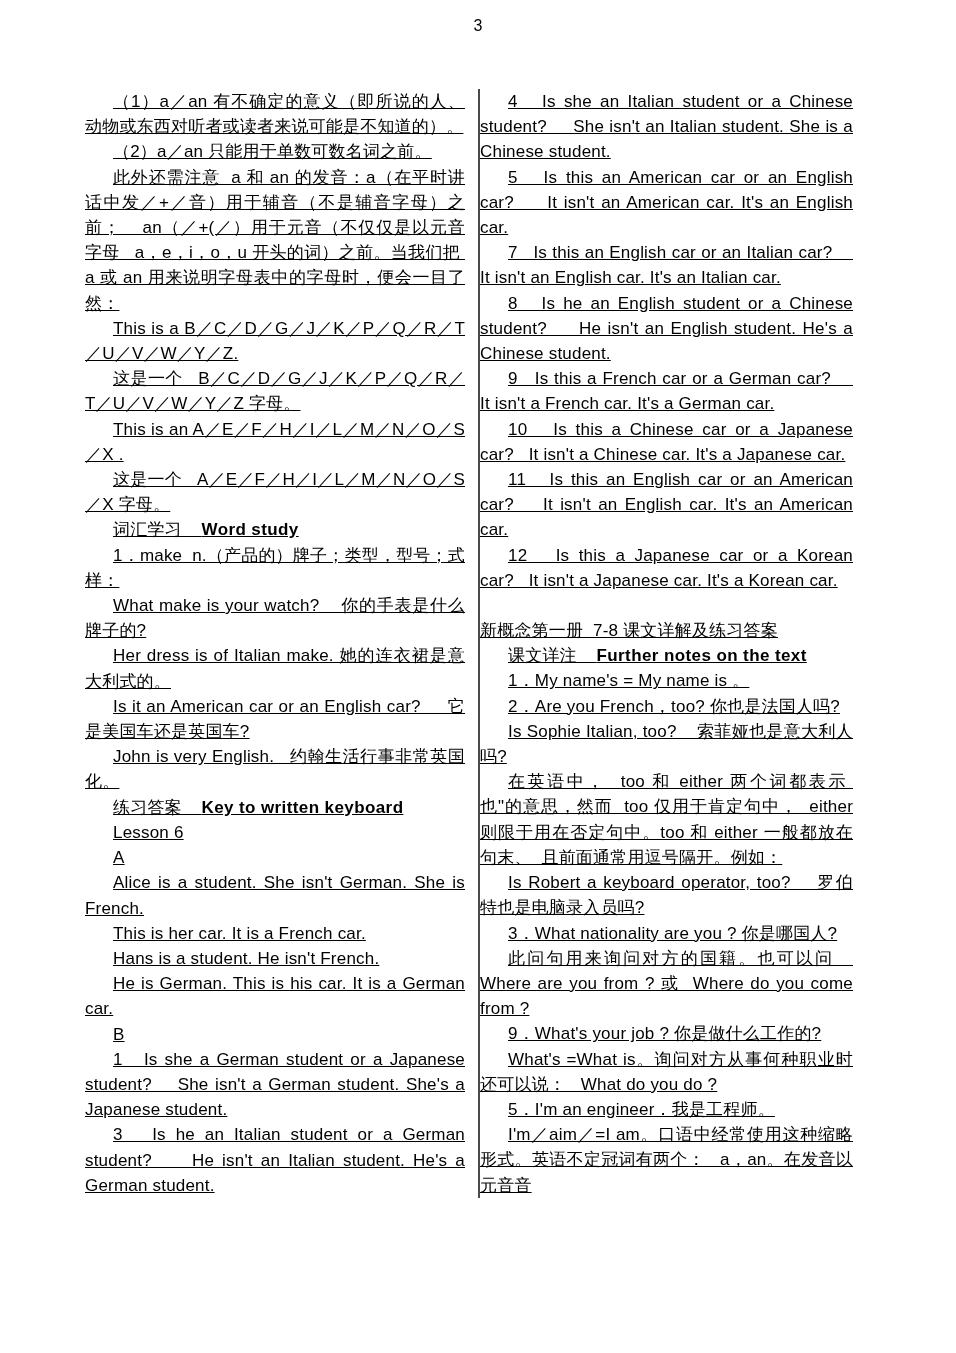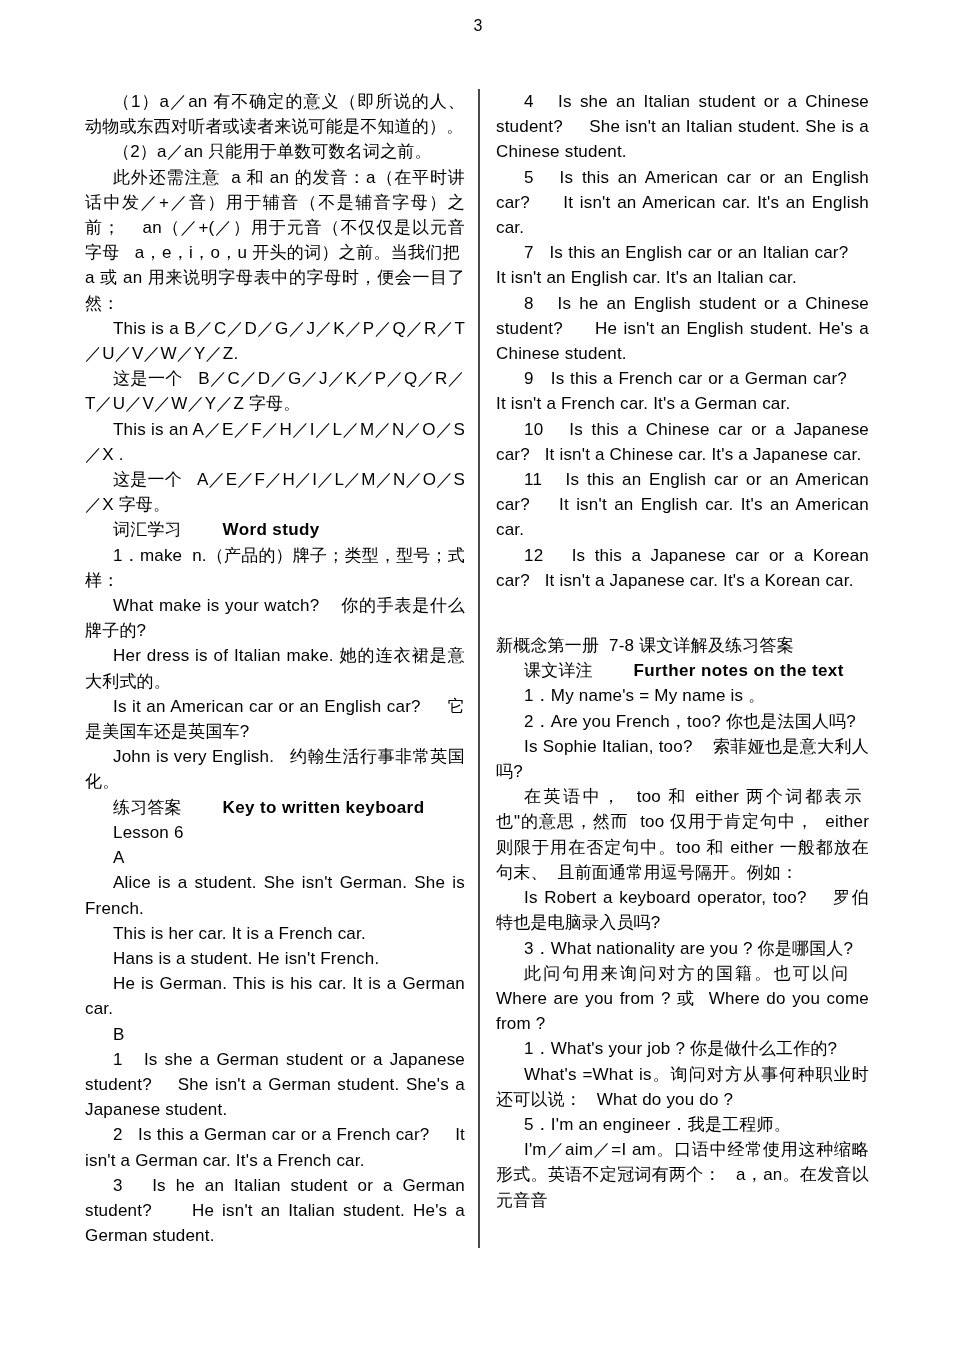--- a/index.html
+++ b/index.html
@@ -34,29 +34,29 @@
     text-align: justify;
     letter-spacing: 0.2px;
   }
   .col-left {
     width: 380px;
     padding-right: 13px;
     border-right: 2px solid #4a4a4a;
   }
   .col-right {
     width: 373px;
-    padding-left: 16px;
   }
   .col p {
     margin: 0;
     text-indent: 28px;
+    text-decoration: underline;
   }
   .col p.noind { text-indent: 0; }
-  .col p.gap { margin-top: 40px; }
-  .col span.bold { font-weight: bold; letter-spacing: 0.4px; margin-left: 21px; }
+  .col p.gap { margin-top: 25px; }
+  .col span.bold { font-weight: bold; letter-spacing: 0.4px; }
 </style>
 </head>
 <body>
 
 <div class="page">
   <div class="page-number">3</div>
   <div class="content">
     <div class="col col-left">
         <p><span>（1）a／an 有不确定的意义（即所说的人、动物或东西对听者或读者来说可能是不知道的）。</span></p>
         <p><span>（2）a／an 只能用于单数可数名词之前。</span></p>
@@ -73,40 +73,39 @@
         <p><span>John is very English.&nbsp;&nbsp; 约翰生活行事非常英国化。</span></p>
         <p><span>练习答案&nbsp;&nbsp;&nbsp; </span><span class="bold">Key to written keyboard</span></p>
         <p><span>Lesson 6</span></p>
         <p><span>A</span></p>
         <p><span>Alice is a student. She isn't German. She is French.</span></p>
         <p><span>This is her car. It is a French car.</span></p>
         <p><span>Hans is a student. He isn't French.</span></p>
         <p><span>He is German. This is his car. It is a German car.</span></p>
         <p><span>B</span></p>
         <p><span>1&nbsp;&nbsp; Is she a German student or a Japanese student?&nbsp;&nbsp;&nbsp; She isn't a German student. She's a Japanese student.</span></p>
-        <p><span>2&nbsp;&nbsp; Is this a German car or a French car?&nbsp;&nbsp;&nbsp;&nbsp; It isn't a German car. It's a French car.</span></p>
         <p><span>3&nbsp;&nbsp; Is he an Italian student or a German student?&nbsp;&nbsp;&nbsp;&nbsp; He isn't an Italian student. He's a German student.</span></p>
       </div>
     <div class="col col-right">
         <p><span>4&nbsp;&nbsp; Is she an Italian student or a Chinese student?&nbsp;&nbsp;&nbsp;&nbsp; She isn't an Italian student. She is a Chinese student.</span></p>
         <p><span>5&nbsp;&nbsp; Is this an American car or an English car?&nbsp;&nbsp;&nbsp;&nbsp; It isn't an American car. It's an English car.</span></p>
         <p><span>7&nbsp;&nbsp; Is this an English car or an Italian car?&nbsp;&nbsp;&nbsp;&nbsp; It isn't an English car. It's an Italian car.</span></p>
         <p><span>8&nbsp;&nbsp; Is he an English student or a Chinese student?&nbsp;&nbsp;&nbsp;&nbsp; He isn't an English student. He's a Chinese student.</span></p>
         <p><span>9&nbsp;&nbsp; Is this a French car or a German car?&nbsp;&nbsp;&nbsp;&nbsp; It isn't a French car. It's a German car.</span></p>
         <p><span>10&nbsp;&nbsp; Is this a Chinese car or a Japanese car?&nbsp;&nbsp; It isn't a Chinese car. It's a Japanese car.</span></p>
         <p><span>11&nbsp;&nbsp; Is this an English car or an American car?&nbsp;&nbsp;&nbsp; It isn't an English car. It's an American car.</span></p>
         <p><span>12&nbsp;&nbsp; Is this a Japanese car or a Korean car?&nbsp;&nbsp; It isn't a Japanese car. It's a Korean car.</span></p>
         <p class="noind gap"><span>新概念第一册&nbsp; 7-8 课文详解及练习答案</span></p>
         <p><span>课文详注&nbsp;&nbsp;&nbsp; </span><span class="bold">Further notes on the text</span></p>
         <p><span>1．My name's = My name is 。</span></p>
         <p><span>2．Are you French，too? 你也是法国人吗?</span></p>
         <p><span>Is Sophie Italian, too?&nbsp;&nbsp;&nbsp; 索菲娅也是意大利人吗?</span></p>
         <p><span>在英语中，&nbsp; too 和 either 两个词都表示&nbsp; 也"的意思，然而&nbsp; too 仅用于肯定句中，&nbsp; either 则限于用在否定句中。too 和 either 一般都放在句末、&nbsp; 且前面通常用逗号隔开。例如：</span></p>
         <p><span>Is Robert a keyboard operator, too?&nbsp;&nbsp;&nbsp; 罗伯特也是电脑录入员吗?</span></p>
         <p><span>3．What nationality are you ? 你是哪国人?</span></p>
         <p><span>此问句用来询问对方的国籍。也可以问&nbsp;&nbsp;&nbsp; Where are you from ? 或&nbsp; Where do you come from ?</span></p>
-        <p><span>1．What's your job ? 你是做什么工作的?</span></p>
+        <p><span>9．What's your job ? 你是做什么工作的?</span></p>
         <p><span>What's =What is。询问对方从事何种职业时还可以说：&nbsp;&nbsp; What do you do ?</span></p>
         <p><span>5．I'm an engineer．我是工程师。</span></p>
         <p><span>I'm／aim／=I am。口语中经常使用这种缩略形式。英语不定冠词有两个：&nbsp;&nbsp; a，an。在发音以元音音</span></p>
       </div>
   </div>
 </div>
 
 </body></html>

